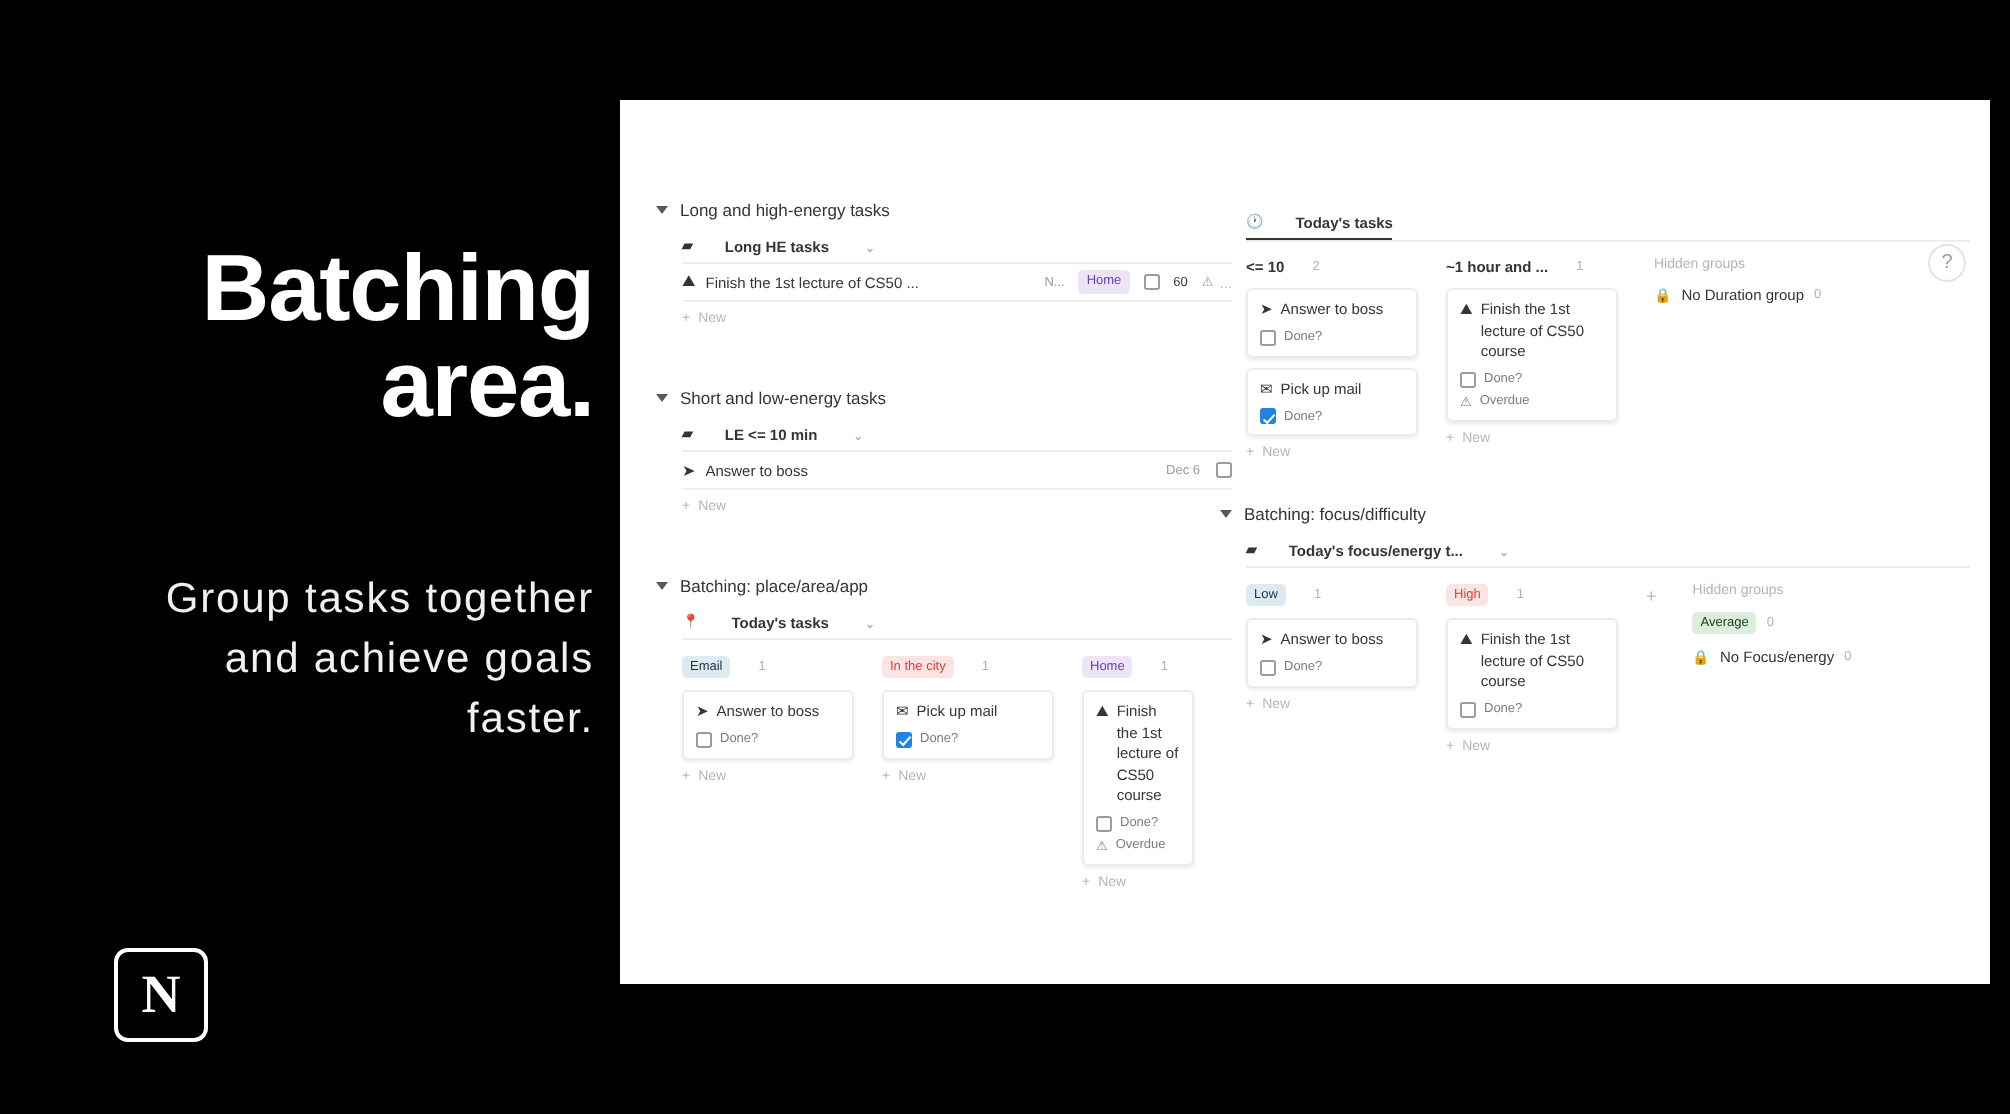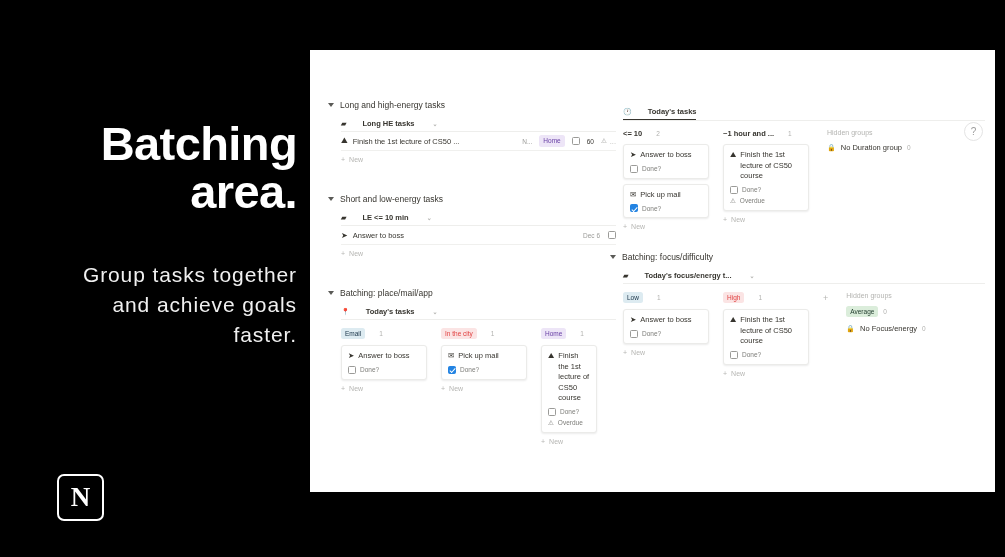--- a/index.html
+++ b/index.html
@@ -14,21 +14,21 @@
   
   .left { position: absolute; left: 57px; top: 120px; width: 240px; text-align: right; }
   .headline {
     color: #ffffff;
     font-size: 47px;
     font-weight: bold;
     line-height: 1.02;
     letter-spacing: -0.6px;
   }
   .subhead {
-    margin-top: 44px;
+    margin-top: 69px;
     color: #f0f0f0;
     font-size: 21px;
     font-weight: 300;
     line-height: 1.42;
     letter-spacing: 0.9px;
   }
   .notion-logo {
     position: absolute; left: 57px; top: 474px;
     width: 47px; height: 47px;
     border: 2.5px solid #ffffff;
@@ -210,21 +210,21 @@
       </div>
       <div class="newrow">
         <span>+</span>
         <span>New</span>
       </div>
 
       <div class="sec-gap"></div>
 
       <div class="toggle-head">
         <span class="caret"></span>
-        <span>Batching: place/mail/app</span>
+        <span>Batching: place/area/app</span>
       </div>
       <div class="db-title">
         <span class="mini-icon">📍</span>
         <span>Today's tasks</span>
         <span class="chev">⌄</span>
       </div>
       <div class="hr"></div>
 
       <div class="board">
 

